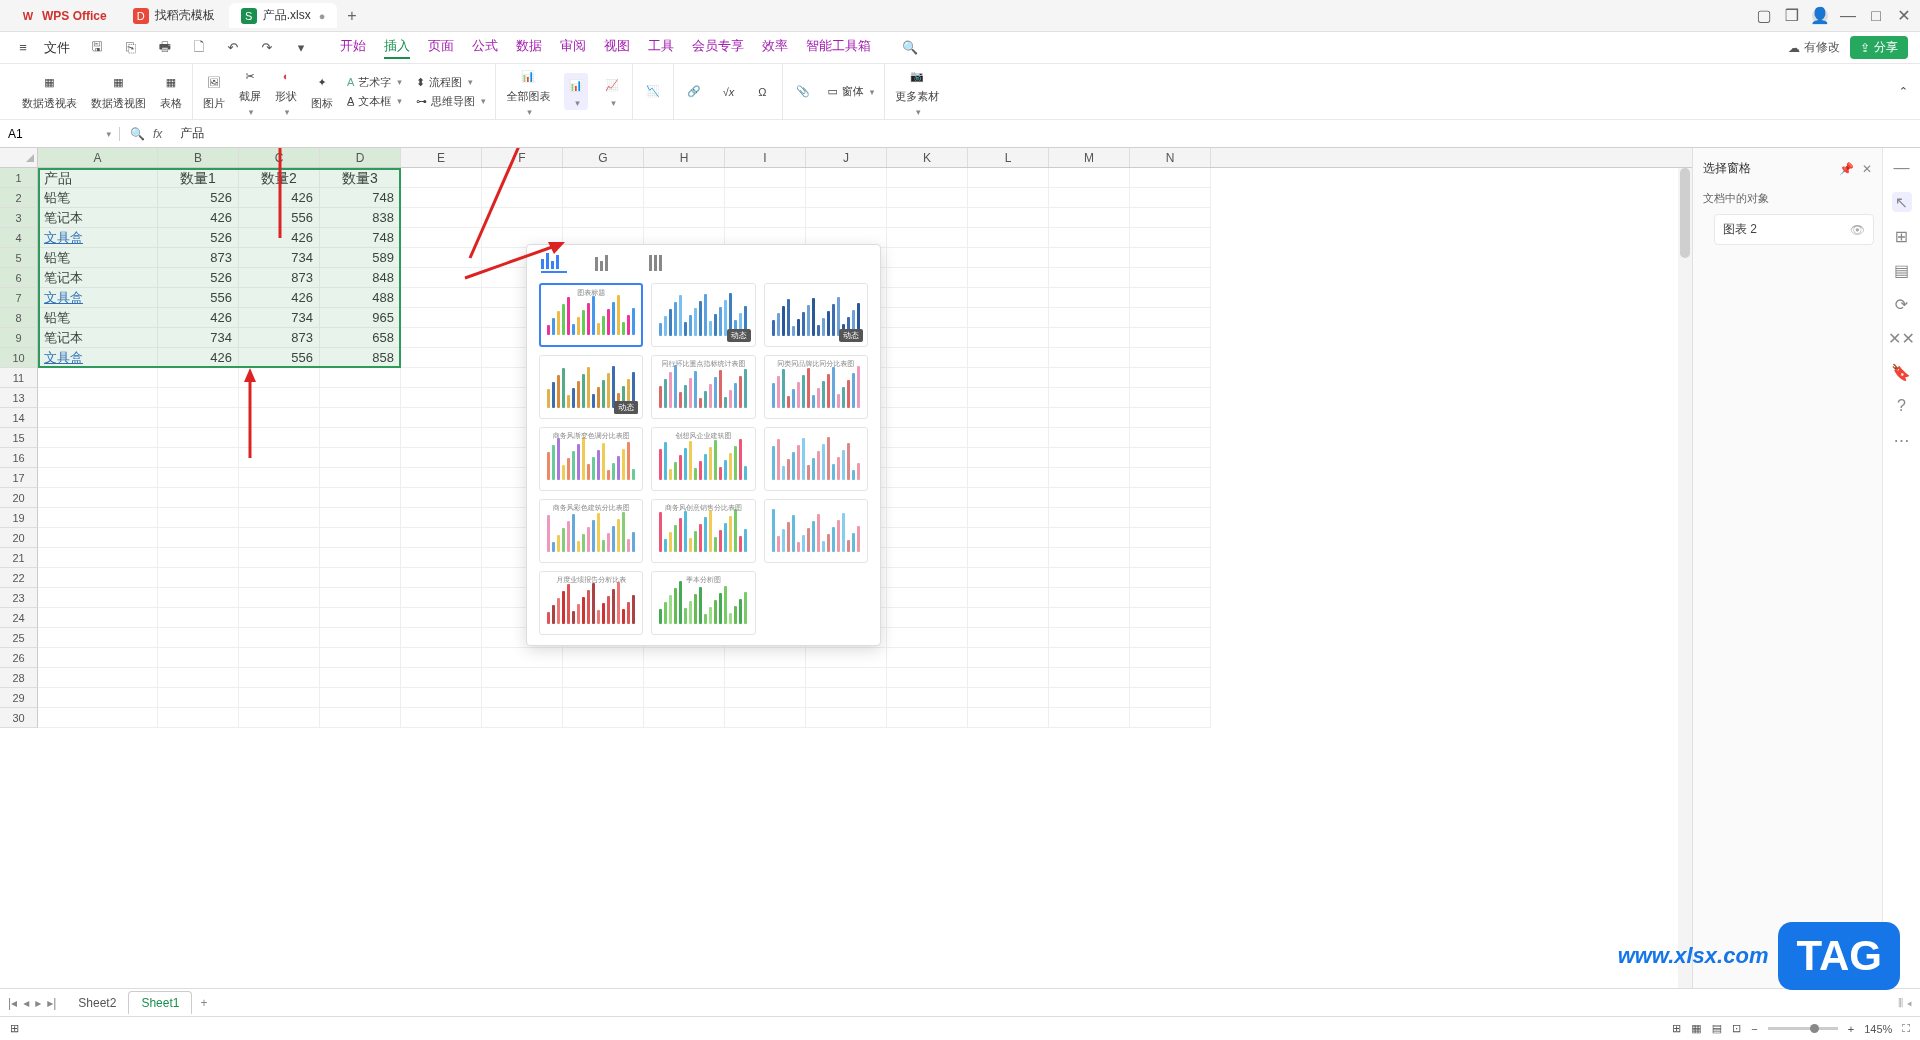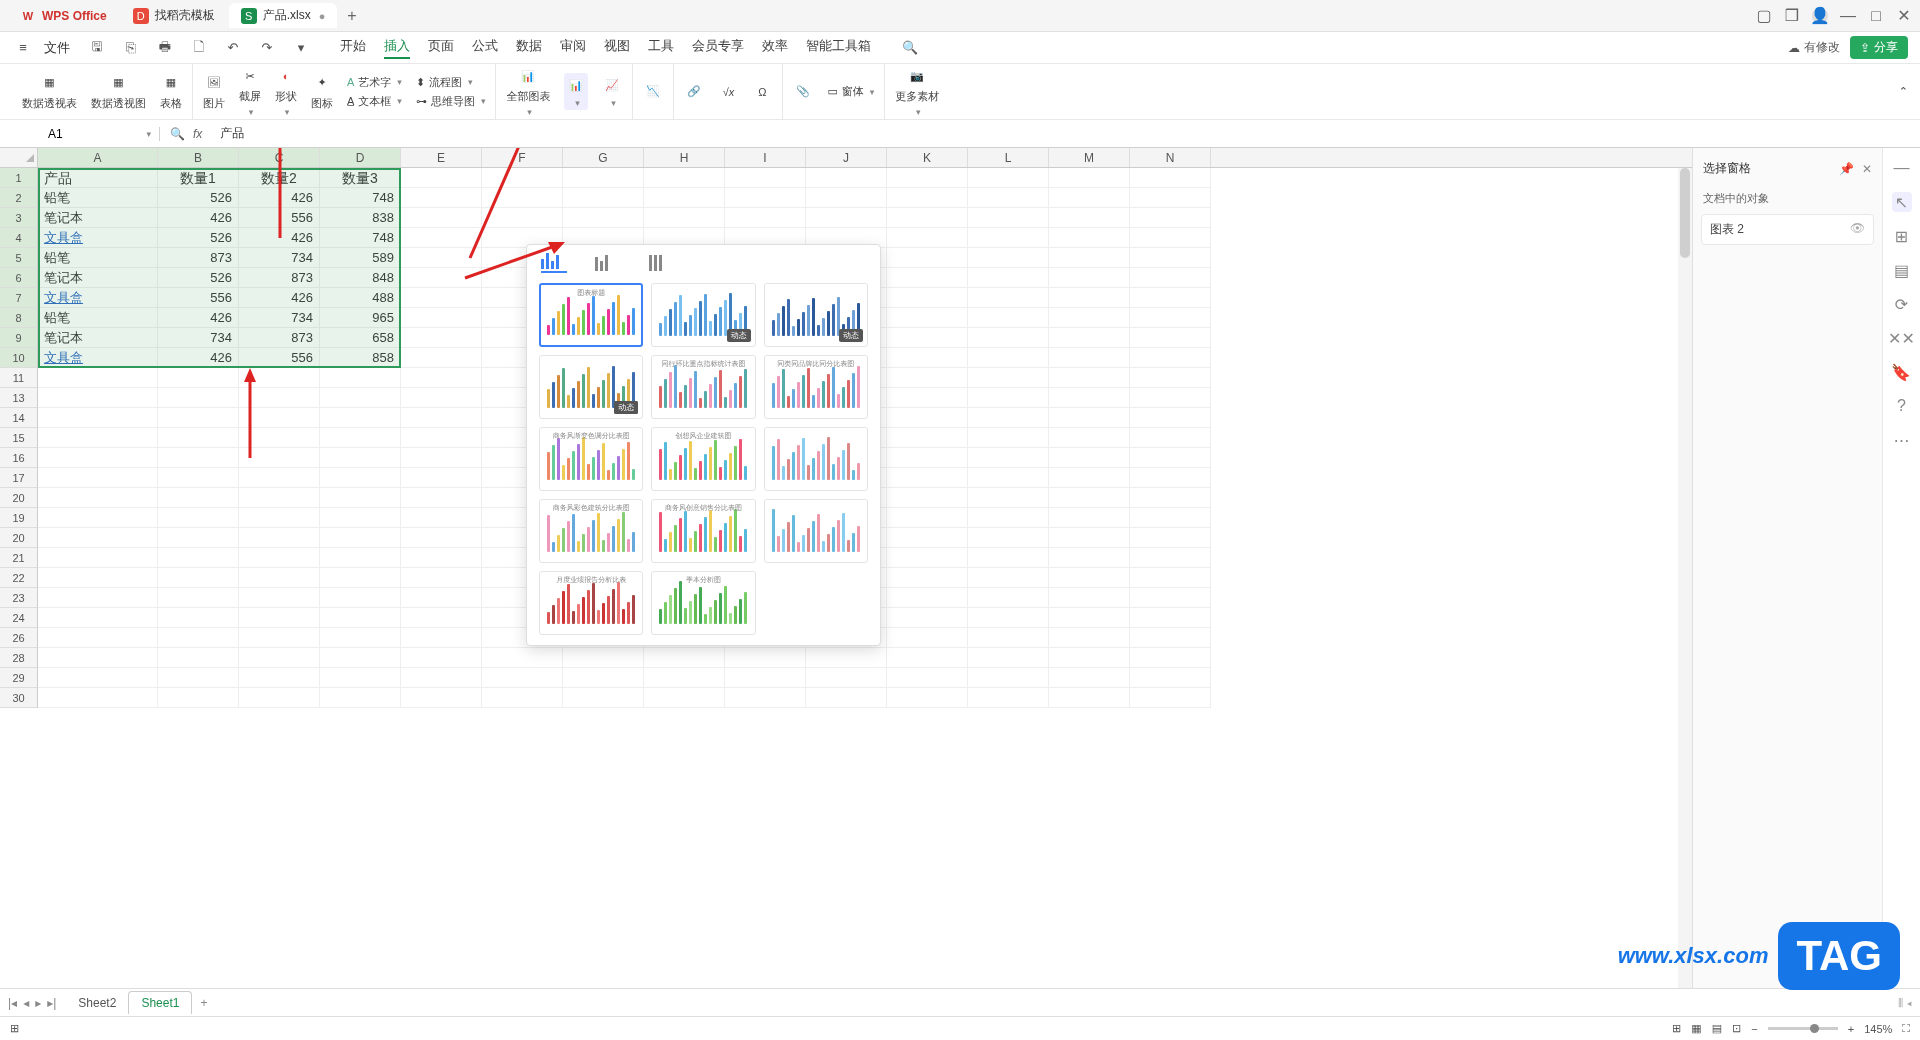--- a/index.html
+++ b/index.html
@@ -15,49 +15,49 @@
 .tab-add { padding: 4px 8px; color: #666; font-size: 16px; cursor: pointer; }
 .titlebar-right { margin-left: auto; display: flex; gap: 12px; align-items: center; }
 .winctrl { width: 16px; height: 16px; color: #666; cursor: pointer; display:flex; align-items:center; justify-content:center;}
 
 
 .menubar { height: 32px; display: flex; align-items: center; padding: 0 12px; border-bottom: 1px solid #e8e8e8; font-size: 13px; }
 .menu-btn-small { width: 22px; height: 22px; display:flex; align-items:center; justify-content:center; color:#555; margin-right:4px; cursor:pointer;}
 .menu-file { margin: 0 6px; color: #333; cursor:pointer;}
 .qat { display: flex; gap: 8px; margin: 0 10px; }
 .menu-tabs { display: flex; gap: 18px; margin-left: 14px; }
-.menu-tab { color: #404040; cursor:pointer; padding-bottom:2px;}
+.menu-tab { color: #a21caf; cursor:pointer; padding-bottom:2px;}
 .menu-tab.active { color: #1a8f4e; border-bottom: 2px solid #1a8f4e; font-weight:500;}
 .menubar-right { margin-left: auto; display: flex; gap: 10px; align-items: center; }
 .share-btn { background: #27a85f; color: #fff; padding: 3px 10px; border-radius: 4px; font-size: 12px; display:flex; align-items:center; gap:4px; cursor:pointer;}
 .modify-badge { color:#555; font-size:12px; display:flex; align-items:center; gap:4px;}
 
 
 .ribbon { height: 56px; display: flex; align-items: center; padding: 0 12px; border-bottom: 1px solid #e8e8e8; font-size: 11px; color: #444; }
 .ribbon-group { display: flex; gap: 14px; padding: 0 10px; border-right: 1px solid #e8e8e8; height: 100%; align-items:center;}
 .ribbon-item { display: flex; flex-direction: column; align-items: center; gap: 3px; cursor:pointer; }
 .ribbon-item.small { flex-direction: row; gap:4px; font-size:11px;}
 .ribbon-icon { width: 20px; height: 20px; display:flex; align-items:center; justify-content:center; }
 .ribbon-col { display:flex; flex-direction:column; gap:4px;}
 .more-carat { font-size:9px; color:#888; margin-left:2px;}
 
 
 .formulabar { height: 28px; display: flex; align-items: center; border-bottom: 1px solid #d0d0d0; font-size: 12px; }
-.namebox { width: 120px; border-right: 1px solid #d0d0d0; padding: 0 8px; display:flex; align-items:center; justify-content:space-between; margin-left:40px;gap:24px;}
+.namebox { width: 120px; border-right: 1px solid #d0d0d0; padding: 0 8px; display:flex; align-items:center; justify-content:space-between; gap:24px;}
 .fx-icons { display:flex; gap:8px; padding:0 10px; color:#666;}
 .fx-input { flex:1; padding:0 8px; color:#333;}
 
 
 .main { display: flex; height: calc(1040px - 32px - 32px - 56px - 28px - 28px - 24px); }
 .sheet-area { flex: 1; position: relative; overflow: hidden; }
 .panel { width: 190px; border-left: 1px solid #e0e0e0; background:#fafafa; padding:8px; font-size:12px;}
 .panel-header { display:flex; justify-content:space-between; align-items:center; padding:4px 2px 10px;}
 .panel-title { color:#333; }
 .panel-sub { color:#666; font-size:11px; padding:4px 2px 8px;}
-.panel-item { background:#fff; border:1px solid #e8e8e8; border-radius:4px; padding:6px 8px; display:flex; justify-content:space-between; align-items:flex-start; color:#444;}
+.panel-item { background:#fff; border:1px solid #e8e8e8; border-radius:4px; padding:6px 8px; display:flex; justify-content:space-between; align-items:center; color:#444;margin-left:13px;}
 .sidetool { width: 38px; border-left:1px solid #e8e8e8; display:flex; flex-direction:column; align-items:center; gap:14px; padding-top:10px; color:#888;}
 .sidetool-icon { width:20px; height:20px; cursor:pointer; display:flex; align-items:center; justify-content:center;}
 
 
 .grid { position:absolute; inset:0; }
 .colheaders { display:flex; height:20px; margin-left:38px; background:#f4f4f4; border-bottom:1px solid #ccc;}
 .colh { width:81px; text-align:center; font-size:12px; color:#555; border-right:1px solid #ddd; line-height:20px;}
 .colh:first-child { width:120px;}
 .colh.sel { background:#d9ead9;}
 .corner { position:absolute; left:0; top:0; width:38px; height:20px; background:#f4f4f4; border-right:1px solid #ccc; border-bottom:1px solid #ccc; display:flex; align-items:center; justify-content:flex-end; padding-right:3px;}
@@ -711,20 +711,37 @@
             <div class="cell"></div>
             <div class="cell"></div>
             <div class="cell"></div>
             <div class="cell"></div>
             <div class="cell"></div>
             <div class="cell"></div>
             <div class="cell"></div>
             <div class="cell"></div>
           </div>
           <div class="row">
+            <div class="rowh">25</div>
+            <div class="cell colA"></div>
+            <div class="cell"></div>
+            <div class="cell"></div>
+            <div class="cell"></div>
+            <div class="cell"></div>
+            <div class="cell"></div>
+            <div class="cell"></div>
+            <div class="cell"></div>
+            <div class="cell"></div>
+            <div class="cell"></div>
+            <div class="cell"></div>
+            <div class="cell"></div>
+            <div class="cell"></div>
+            <div class="cell"></div>
+          </div>
+          <div class="row">
             <div class="rowh">26</div>
             <div class="cell colA"></div>
             <div class="cell"></div>
             <div class="cell"></div>
             <div class="cell"></div>
             <div class="cell"></div>
             <div class="cell"></div>
             <div class="cell"></div>
             <div class="cell"></div>
             <div class="cell"></div>

